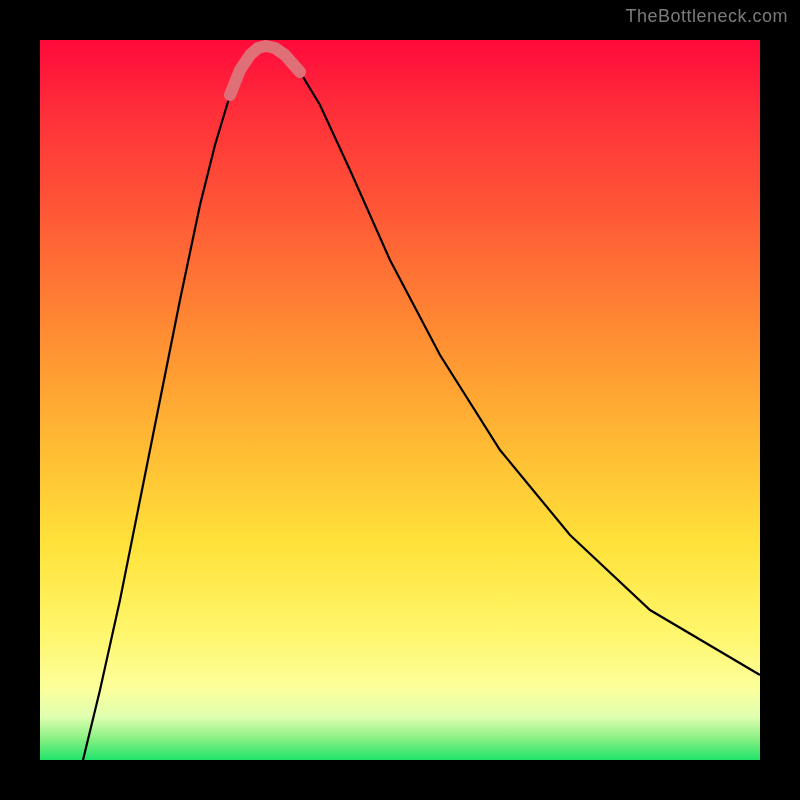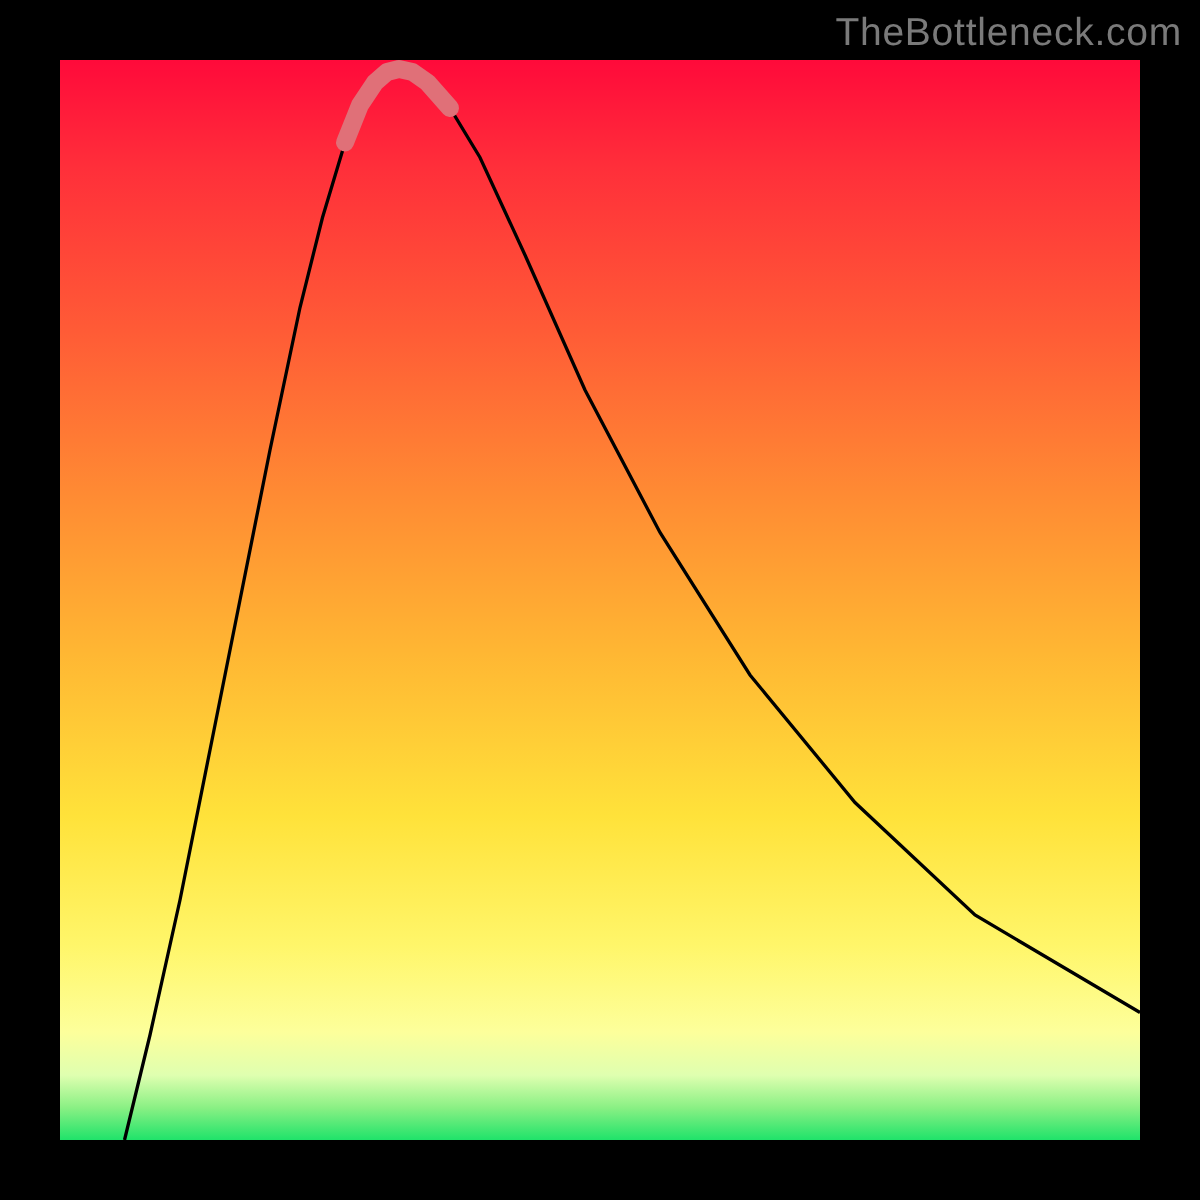--- a/index.html
+++ b/index.html
@@ -39,21 +39,21 @@
       #dfffb0 94%,
       #8af084 97%,
       #1fe36a 100%
     );
   }
   .watermark {
     position: absolute;
     top: 6px;
     right: 12px;
     color: #7a7a7a;
-    font-size: 26px;
+    font-size: 18px;
     font-weight: 400;
     letter-spacing: 0.5px;
   }
   svg.curve {
     position: absolute;
     left: 0;
     top: 0;
     width: 720px;
     height: 720px;
     overflow: visible;

